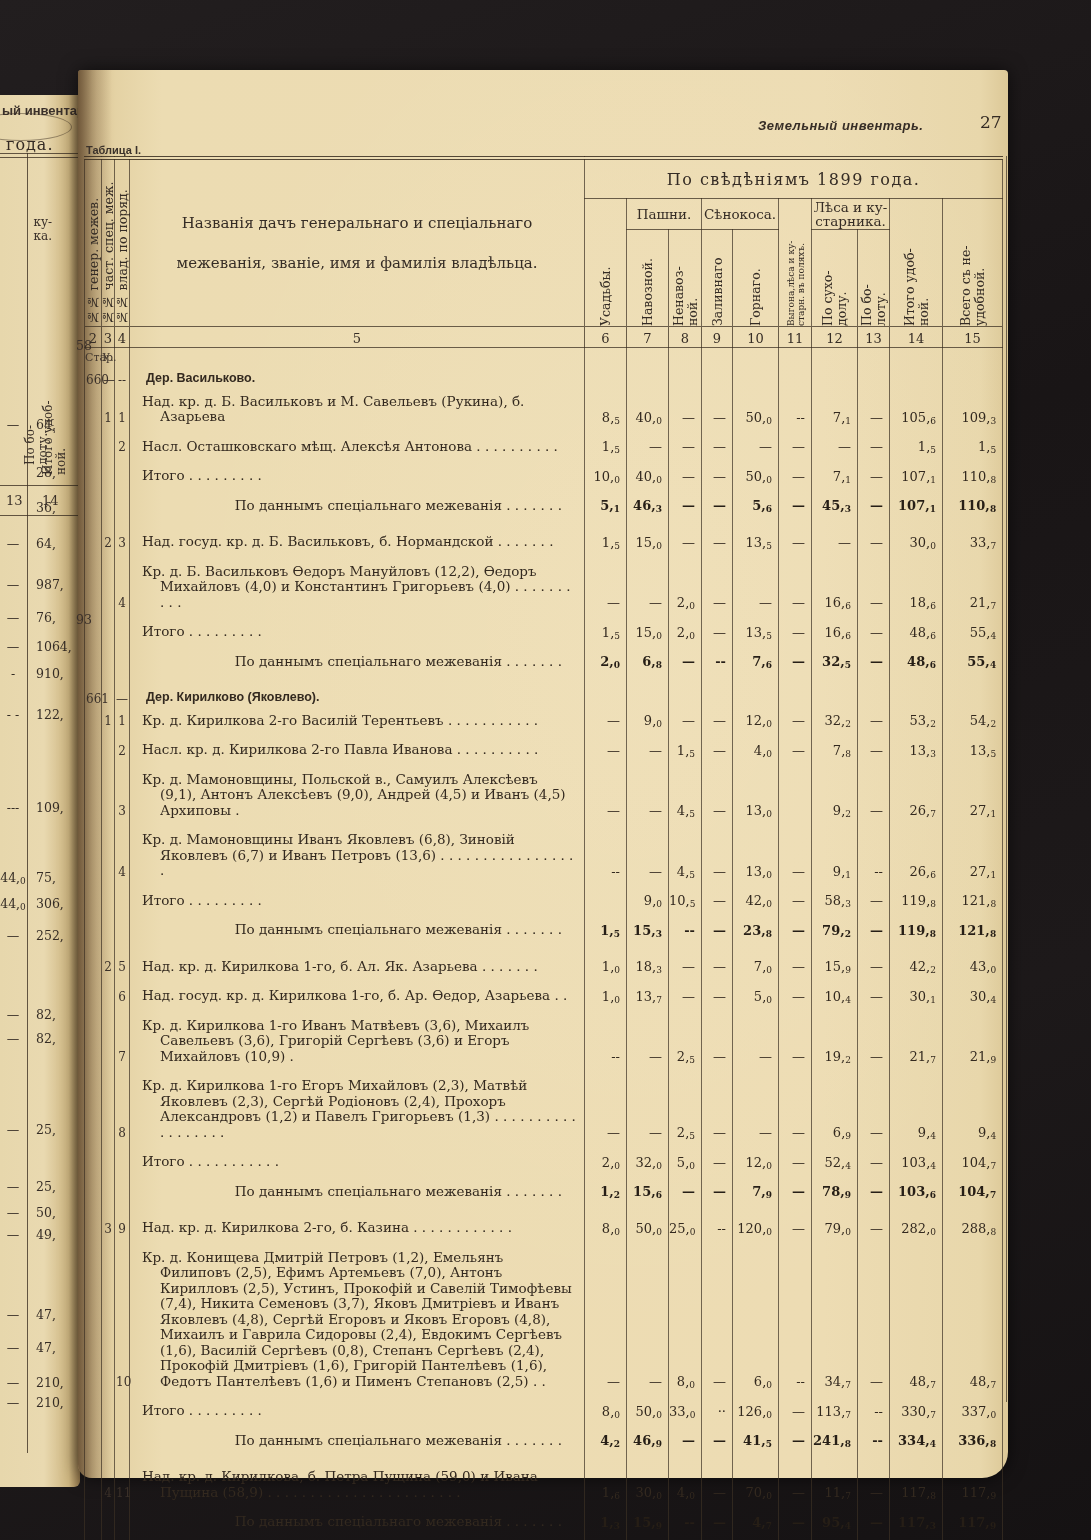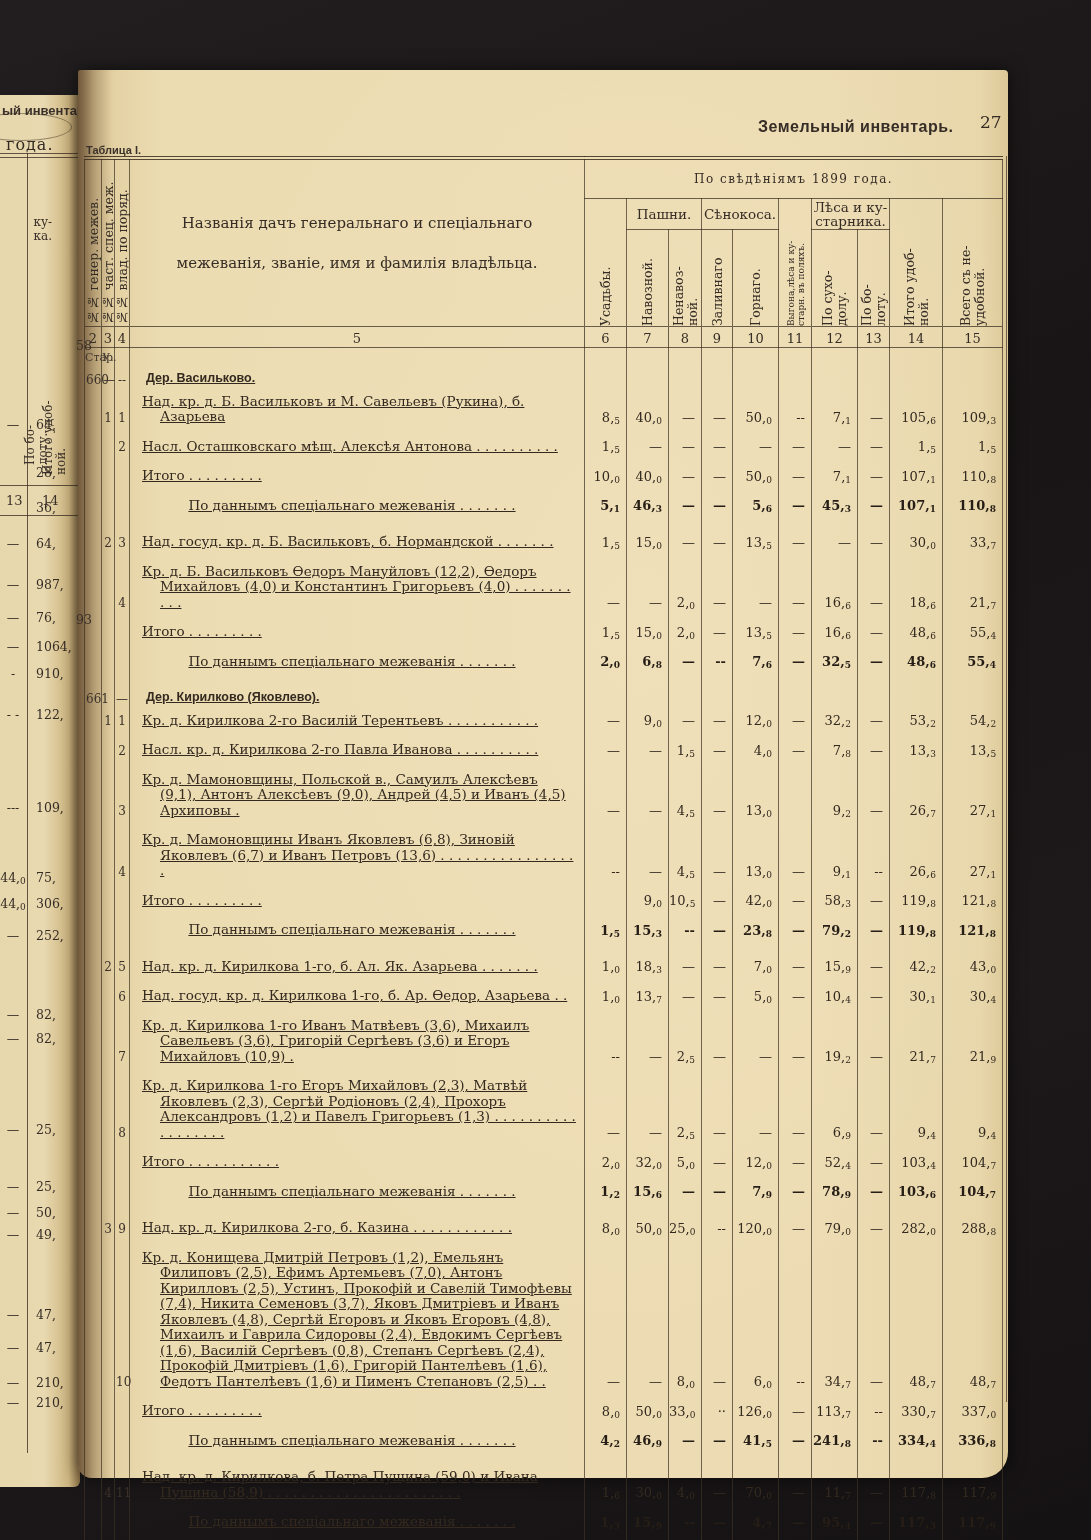--- a/index.html
+++ b/index.html
@@ -33,58 +33,58 @@
     background:
       radial-gradient(ellipse at 60% 40%, rgba(255,250,230,.12), rgba(0,0,0,0) 60%),
       linear-gradient(90deg,#b3946a 0%,#d6bd8d 1.5%,#e4d2a4 4%,#ecdcb2 9%,#eddcb3 80%,#e8d7ab 97%,#dcc897 100%);
     border-radius:3px 4px 26px 14px;
     box-shadow:0 0 18px rgba(0,0,0,.6);
   }
   .gutter-shade{position:absolute;left:0;top:0;width:34px;height:100%;
     background:linear-gradient(90deg,rgba(58,40,20,.55),rgba(58,40,20,.18) 55%,rgba(58,40,20,0));border-radius:3px 0 0 14px;}
   .tab-label{position:absolute;left:8px;top:56px;font-family:"Liberation Sans",sans-serif;font-size:11px;font-weight:bold;color:#3b322b;margin-top:18px;}
   .page-title{position:absolute;left:230px;top:42px;width:420px;text-align:center;font-size:18px;letter-spacing:2px;color:#322a24;}
-  .running-title{position:absolute;left:680px;top:48px;font-family:"Liberation Sans",sans-serif;font-size:16px;font-weight:bold;letter-spacing:.5px;color:#362d26;}
+  .running-title{position:absolute;left:680px;top:48px;font-family:"Liberation Sans",sans-serif;font-size:13px;font-weight:bold;letter-spacing:.5px;color:#362d26;font-style:italic;}
   .page-number{position:absolute;left:862px;top:42px;font-size:17px;color:#332a23;margin-left:40px;}
   .gutter-num{position:absolute;font-size:12.5px;color:#3a302a;width:22px;text-align:left;}
   
   .tbl-wrap{position:absolute;left:6px;top:86px;width:918px;}
   .edge-line{position:absolute;top:86px;left:928px;width:1px;height:1246px;background:rgba(60,48,35,.7);}
   table.inv{border-collapse:collapse;table-layout:fixed;width:918px;
     border-top:4px double rgba(55,44,31,.85);
     border-left:1px solid rgba(60,48,35,.75);
     border-right:1px solid rgba(60,48,35,.75);}
   table.inv col.c2{width:17px;} table.inv col.c3{width:13px;} table.inv col.c4{width:15px;}
   table.inv col.c5{width:455px;}
   table.inv col.c6{width:42px;} table.inv col.c7{width:42px;} table.inv col.c8{width:33px;}
   table.inv col.c9{width:31px;} table.inv col.c10{width:46px;} table.inv col.c11{width:33px;}
   table.inv col.c12{width:46px;} table.inv col.c13{width:32px;} table.inv col.c14{width:53px;}
   table.inv col.c15{width:60px;}
   table.inv th{font-weight:normal;color:#352c25;border-left:1px solid rgba(60,48,35,.7);border-right:1px solid rgba(60,48,35,.7);padding:0;}
-  .hdr-year th.year{font-size:12px;letter-spacing:1.5px;height:38px;border-bottom:1px solid rgba(60,48,35,.75);}
+  .hdr-year th.year{font-size:16px;letter-spacing:1.5px;height:38px;border-bottom:1px solid rgba(60,48,35,.75);}
   th.names{font-size:15px;line-height:40px;white-space:pre-line;text-align:center;vertical-align:middle;}
   th.vhead{writing-mode:vertical-rl;transform:rotate(180deg);white-space:pre-line;font-size:12.5px;line-height:14px;text-align:left;padding:4px 0;}
   th.vhead.small{font-size:9px;line-height:10px;letter-spacing:0;}
   .hdr-grp th.grp{font-size:13.5px;height:30px;border-bottom:1px solid rgba(60,48,35,.75);vertical-align:middle;white-space:pre-line;line-height:14px;}
   .hdr-sub th{height:96px;vertical-align:middle;}
   .hdr-num td{font-size:13px;text-align:center;height:18px;color:#352c25;
      border:1px solid rgba(60,48,35,.75);}
   td{border-left:1px solid rgba(60,48,35,.7);border-right:1px solid rgba(60,48,35,.7);
      font-size:13px;color:#33291f;vertical-align:bottom;}
   td.numc{font-size:12px;text-align:center;padding-bottom:7px;color:#3a3029;}
   td.name{font-size:13.5px;line-height:15.5px;padding:7px 6px 7px 12px;text-align:left;}
-  td.name .hang{display:block;padding-left:18px;text-indent:-18px;text-decoration:underline;}
+  td.name .hang{display:block;padding-left:18px;text-indent:-18px;}
   td.val{text-align:right;padding:7px 6px 7px 0;white-space:nowrap;}
   td .fr{font-size:9px;position:relative;top:2px;}
   tr.village td.name{font-family:"Liberation Sans",sans-serif;font-weight:bold;font-size:12.5px;padding:7px 6px 0 16px;}
   tr.village td{vertical-align:bottom;}
   tr.village td.numc{padding-bottom:0;}
   tr.note td{font-size:11px;text-align:center;padding:3px 0 0 0;vertical-align:top;color:#43382f;}
   tr.itogo td.name{padding-right:112px;}
-  tr.dannym td.name{text-align:center;padding-right:22px;}
+  tr.dannym td.name{text-align:right;padding-right:22px;}
   tr.dannym td{padding-bottom:14px;}
   tr.dannym td.val{font-weight:bold;color:#261e16;}
   tr.last td{padding-bottom:26px;}
 </style>
 </head>
 <body>
 
 <div class="left-page noint">
   <div class="lp-stamp"></div>
   <div class="lp-frag" style="left:2px;top:8px;">ый инвентар</div>

